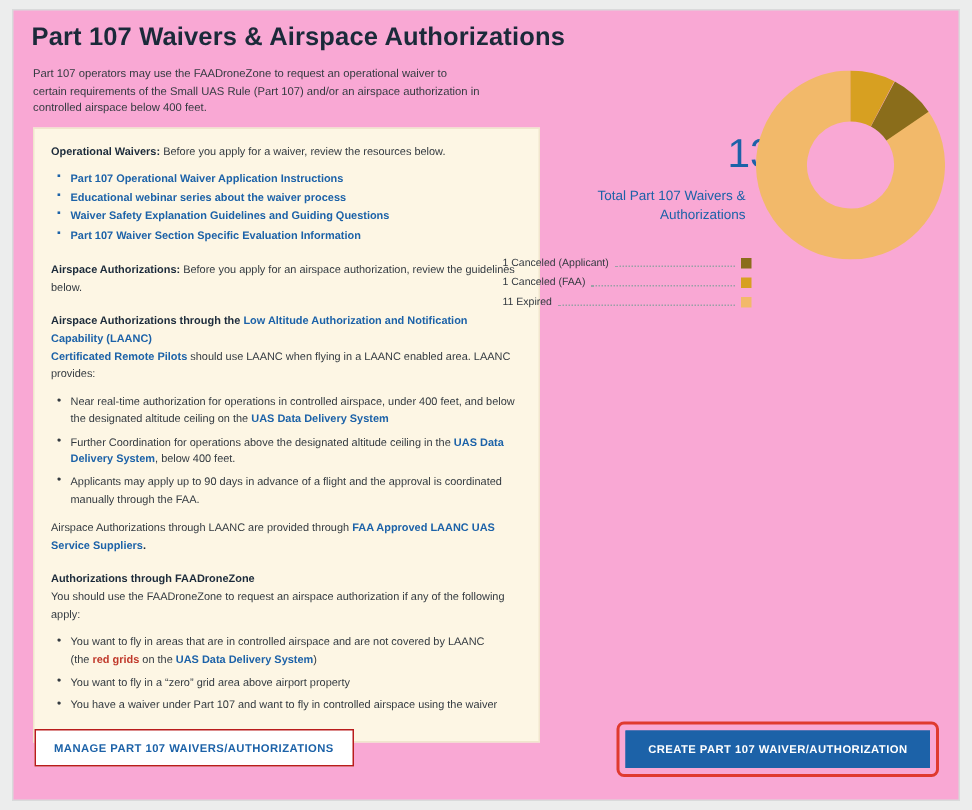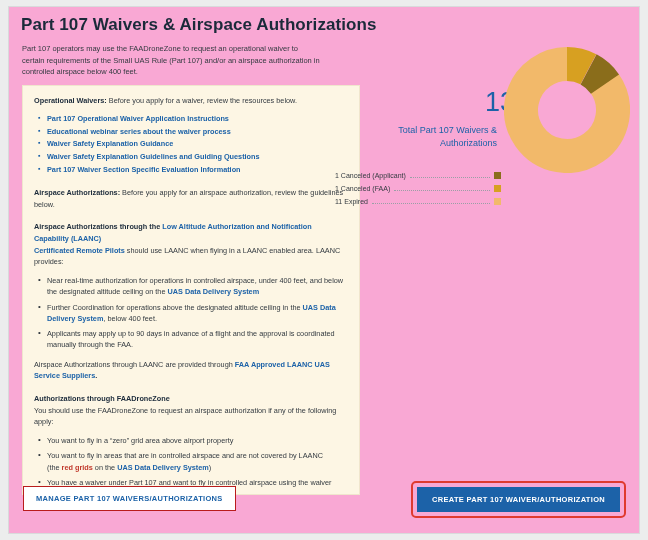--- a/index.html
+++ b/index.html
@@ -197,21 +197,20 @@
     <div class="intro">Part 107 operators may use the FAADroneZone to request an operational waiver to certain requirements of the Small UAS Rule (Part 107) and/or an airspace authorization in controlled airspace below 400 feet.</div>
 
     <div class="panel">
       <p>
         <span class="lead">Operational Waivers:</span><span> Before you apply for a waiver, review the resources below.</span>
       </p>
 
       <ul class="links">
         <li><a class="lnk" href="#">Part 107 Operational Waiver Application Instructions</a></li>
         <li><a class="lnk" href="#">Educational webinar series about the waiver process</a></li>
-        <li><a class="lnk" href="#">Waiver Safety Explanation Guidance</a></li>
         <li><a class="lnk" href="#">Waiver Safety Explanation Guidelines and Guiding Questions</a></li>
         <li><a class="lnk" href="#">Part 107 Waiver Section Specific Evaluation Information</a></li>
       </ul>
 
       <div class="spacer"></div>
 
       <p>
         <span class="lead">Airspace Authorizations:</span><span> Before you apply for an airspace authorization, review the guidelines below.</span>
       </p>
 
@@ -240,25 +239,25 @@
 
       <div class="spacer"></div>
 
       <p>
         <span class="b">Authorizations through FAADroneZone</span><br>
         <span>You should use the FAADroneZone to request an airspace authorization if any of the following apply:</span>
       </p>
 
       <ul class="bullets">
         <li>
-          <span>You want to fly in a “zero” grid area above airport property</span>
-        </li>
-        <li>
           <span>You want to fly in areas that are in controlled airspace and are not covered by LAANC</span><br>
           <span>(the </span><span class="red">red grids</span><span> on the </span><a class="lnk" href="#">UAS Data Delivery System</a><span>)</span>
+        </li>
+        <li>
+          <span>You want to fly in a “zero” grid area above airport property</span>
         </li>
         <li>
           <span>You have a waiver under Part 107 and want to fly in controlled airspace using the waiver</span>
         </li>
       </ul>
     </div>
 
     <div class="kpi-col">
       <div style="font-size:27px;color:#1c62a8;line-height:1;">13</div>
       <div style="font-size:9px;color:#1c62a8;line-height:1.45;margin-top:8px;padding:0 18px;">Total Part 107 Waivers &amp; Authorizations</div>

